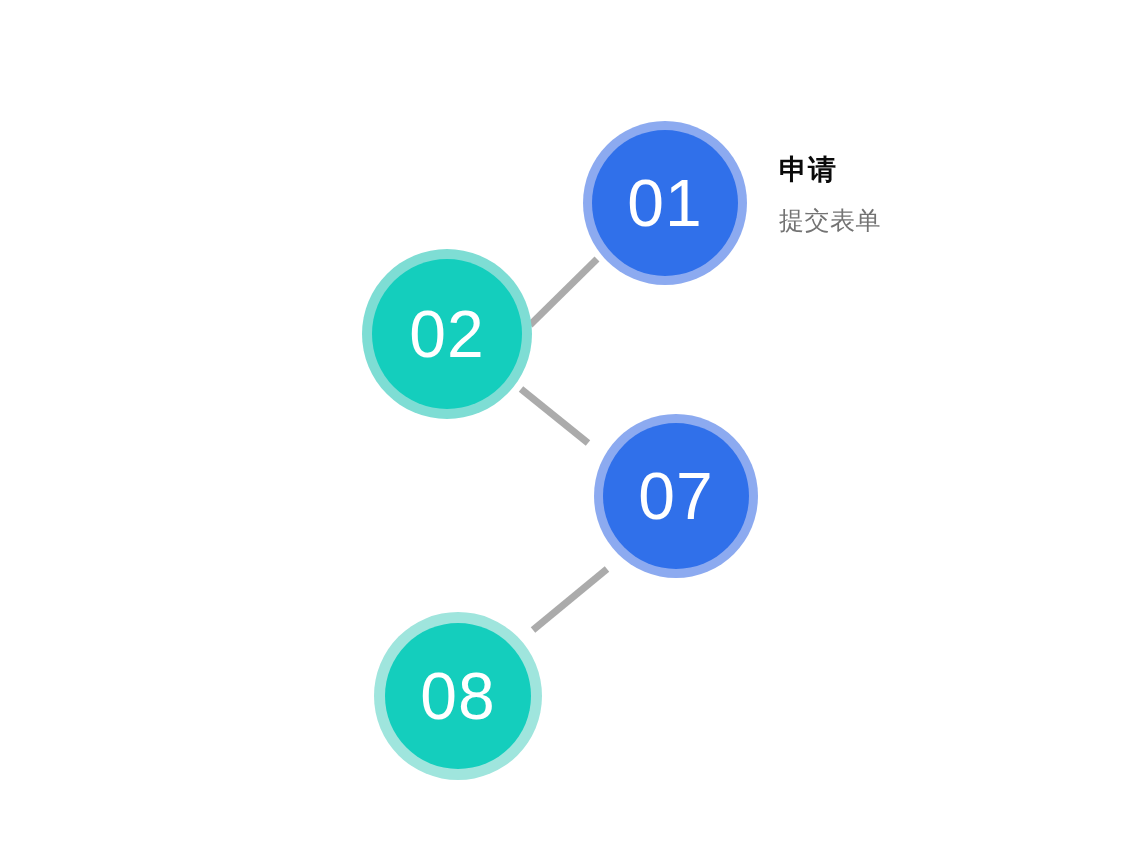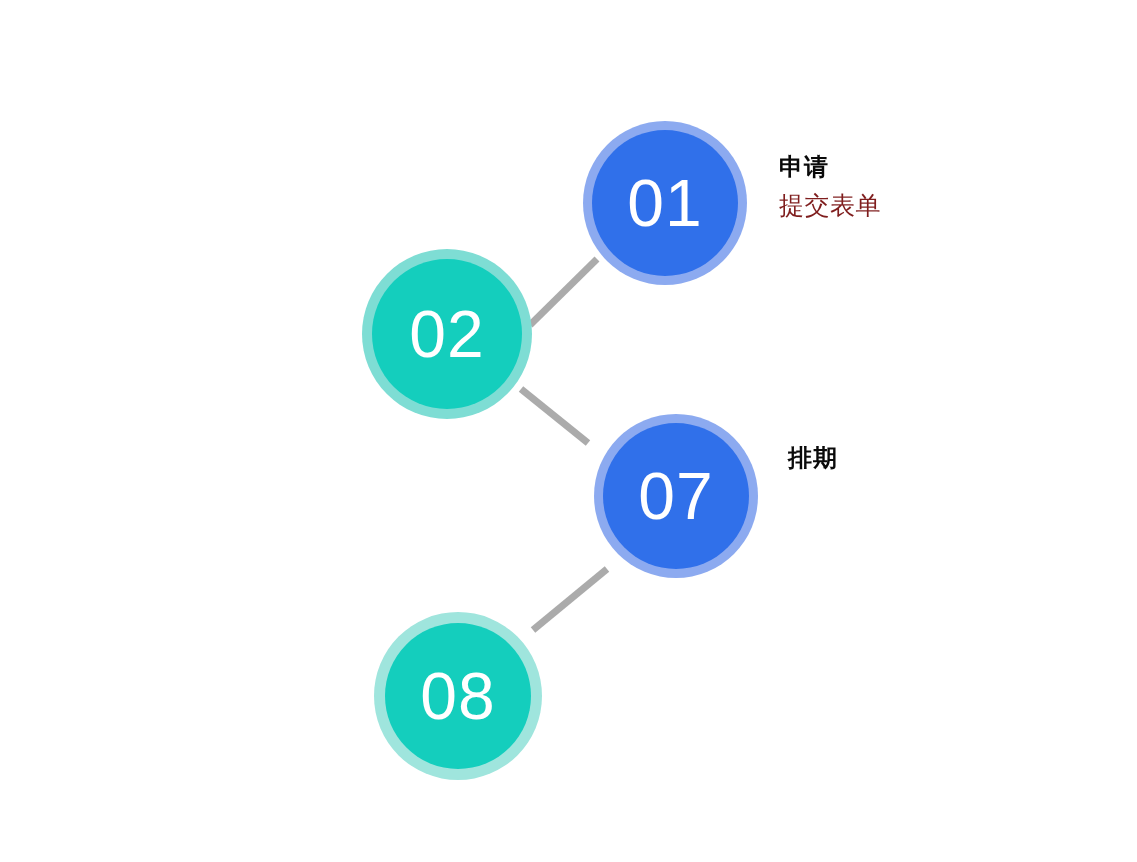--- a/index.html
+++ b/index.html
@@ -95,34 +95,34 @@
     width: 100%; height: 100%;
     border-radius: 50%;
     background: #14cebd;
     display: flex; align-items: center; justify-content: center;
   }
 
   .step-text {
     position: absolute;
   }
   .step-text .title {
-    font-size: 24px;
+    font-size: 28px;
     font-weight: bold;
     color: #0a0a0a;
     line-height: 1.25;
     white-space: nowrap;
     letter-spacing: 1px;
   }
   .step-text .subtitle {
     font-size: 25px;
     font-weight: normal;
-    color: #7f1d1d;
+    color: #737373;
     line-height: 1.3;
     white-space: nowrap;
-    margin-top: 7px;
+    margin-top: 17px;
     letter-spacing: 0.5px;
   }
   .align-left { text-align: left; }
 
   #text-01 { left: 779px; top: 152px; }
   #text-03 { left: 788px; top: 443px; }
 </style>
 </head>
 <body>
 
@@ -155,21 +155,20 @@
 
   </div>
 
   <div class="step-node">
     <div class="step-circle" id="circle-03">
       <div class="inner">
         <span class="num">07</span>
       </div>
     </div>
     <div class="step-text align-left" id="text-03">
-      <div class="title">排期</div>
     </div>
   </div>
 
   <div class="step-node">
     <div class="step-circle" id="circle-04">
       <div class="inner">
         <span class="num">08</span>
       </div>
     </div>
 

